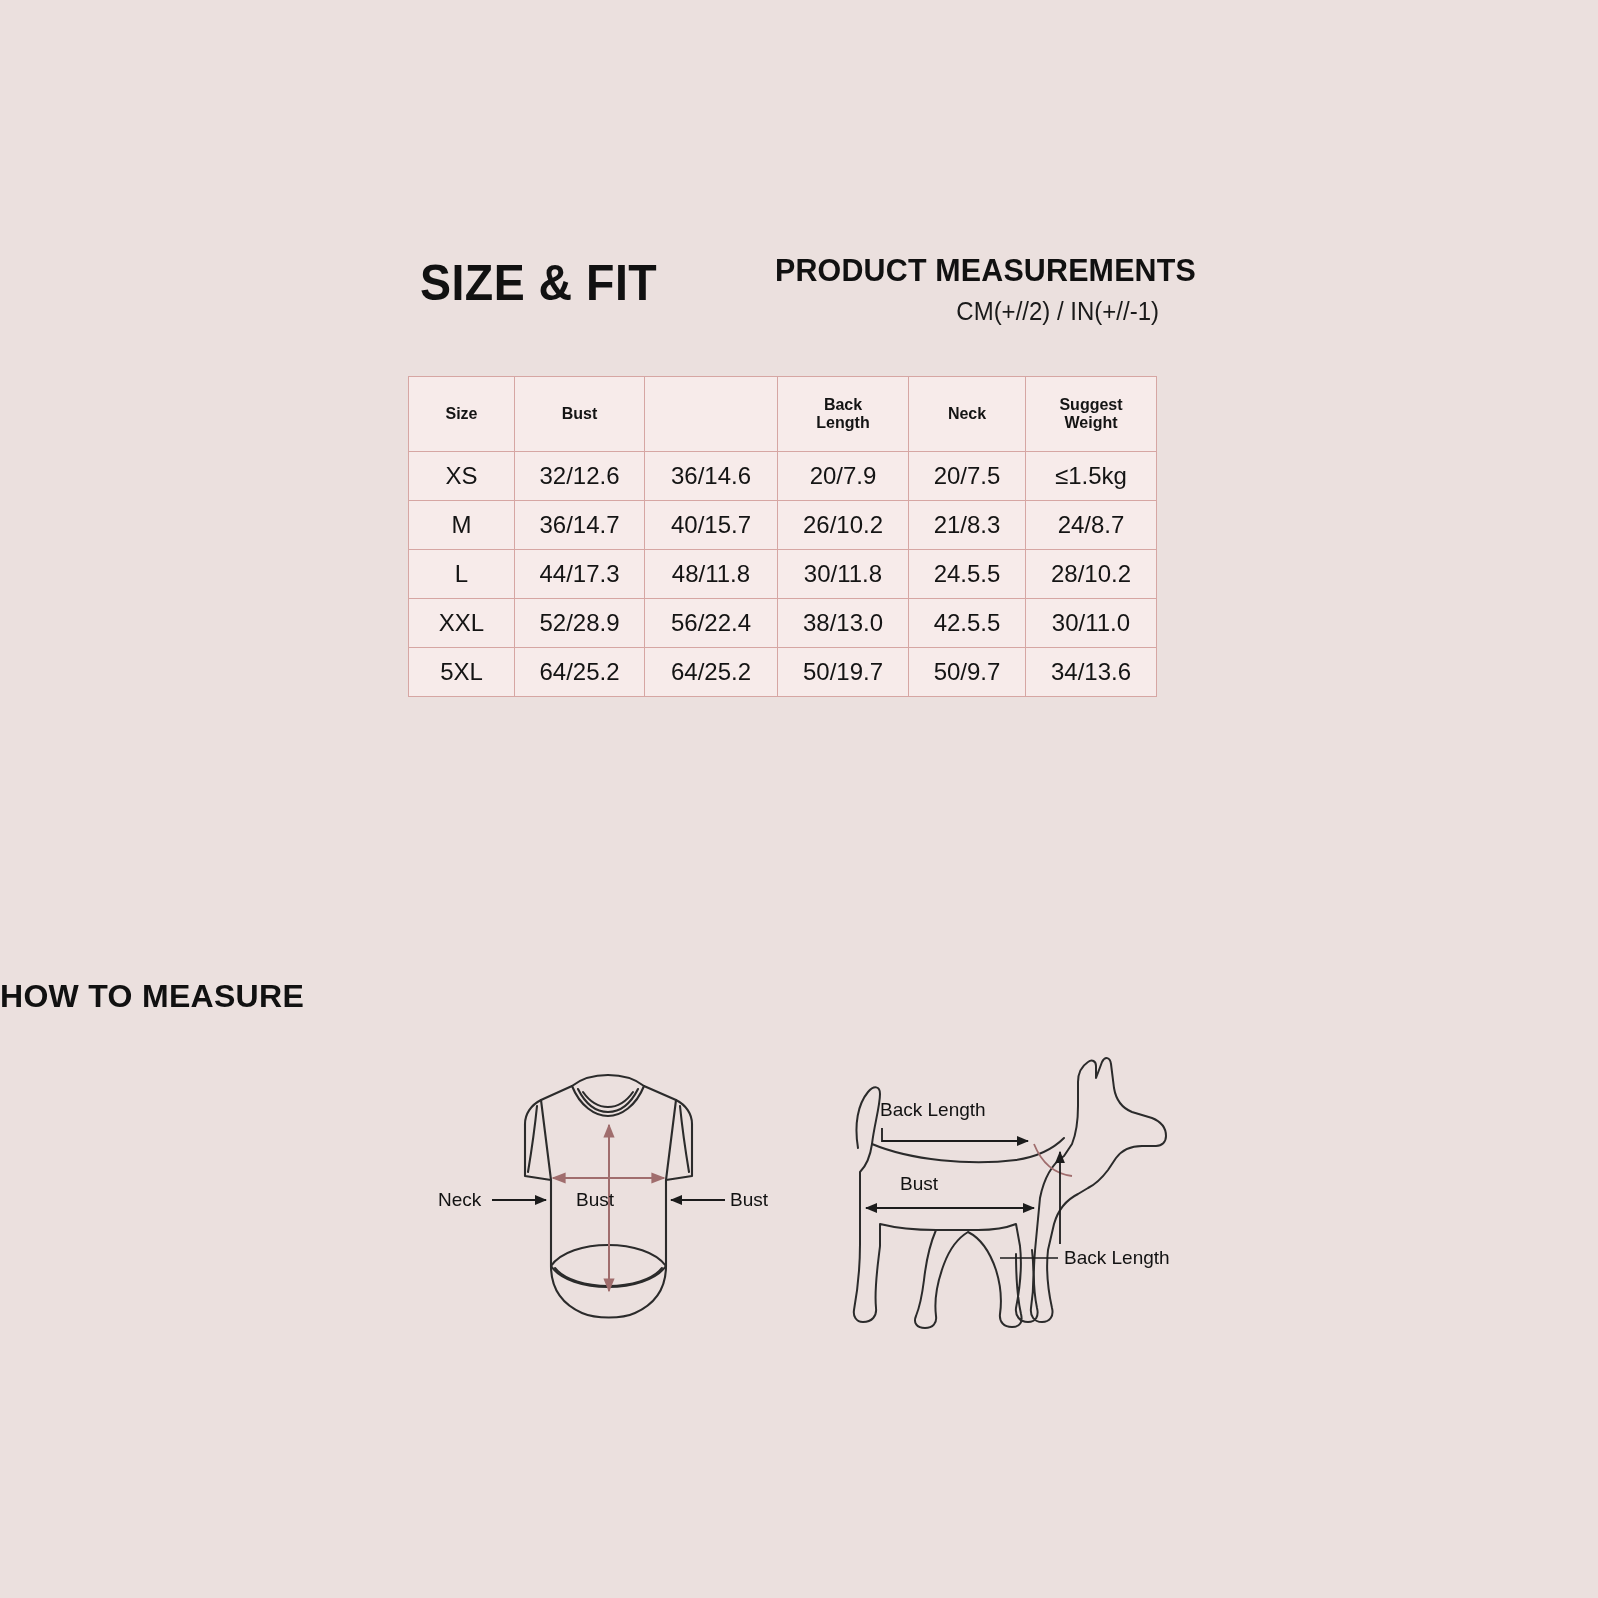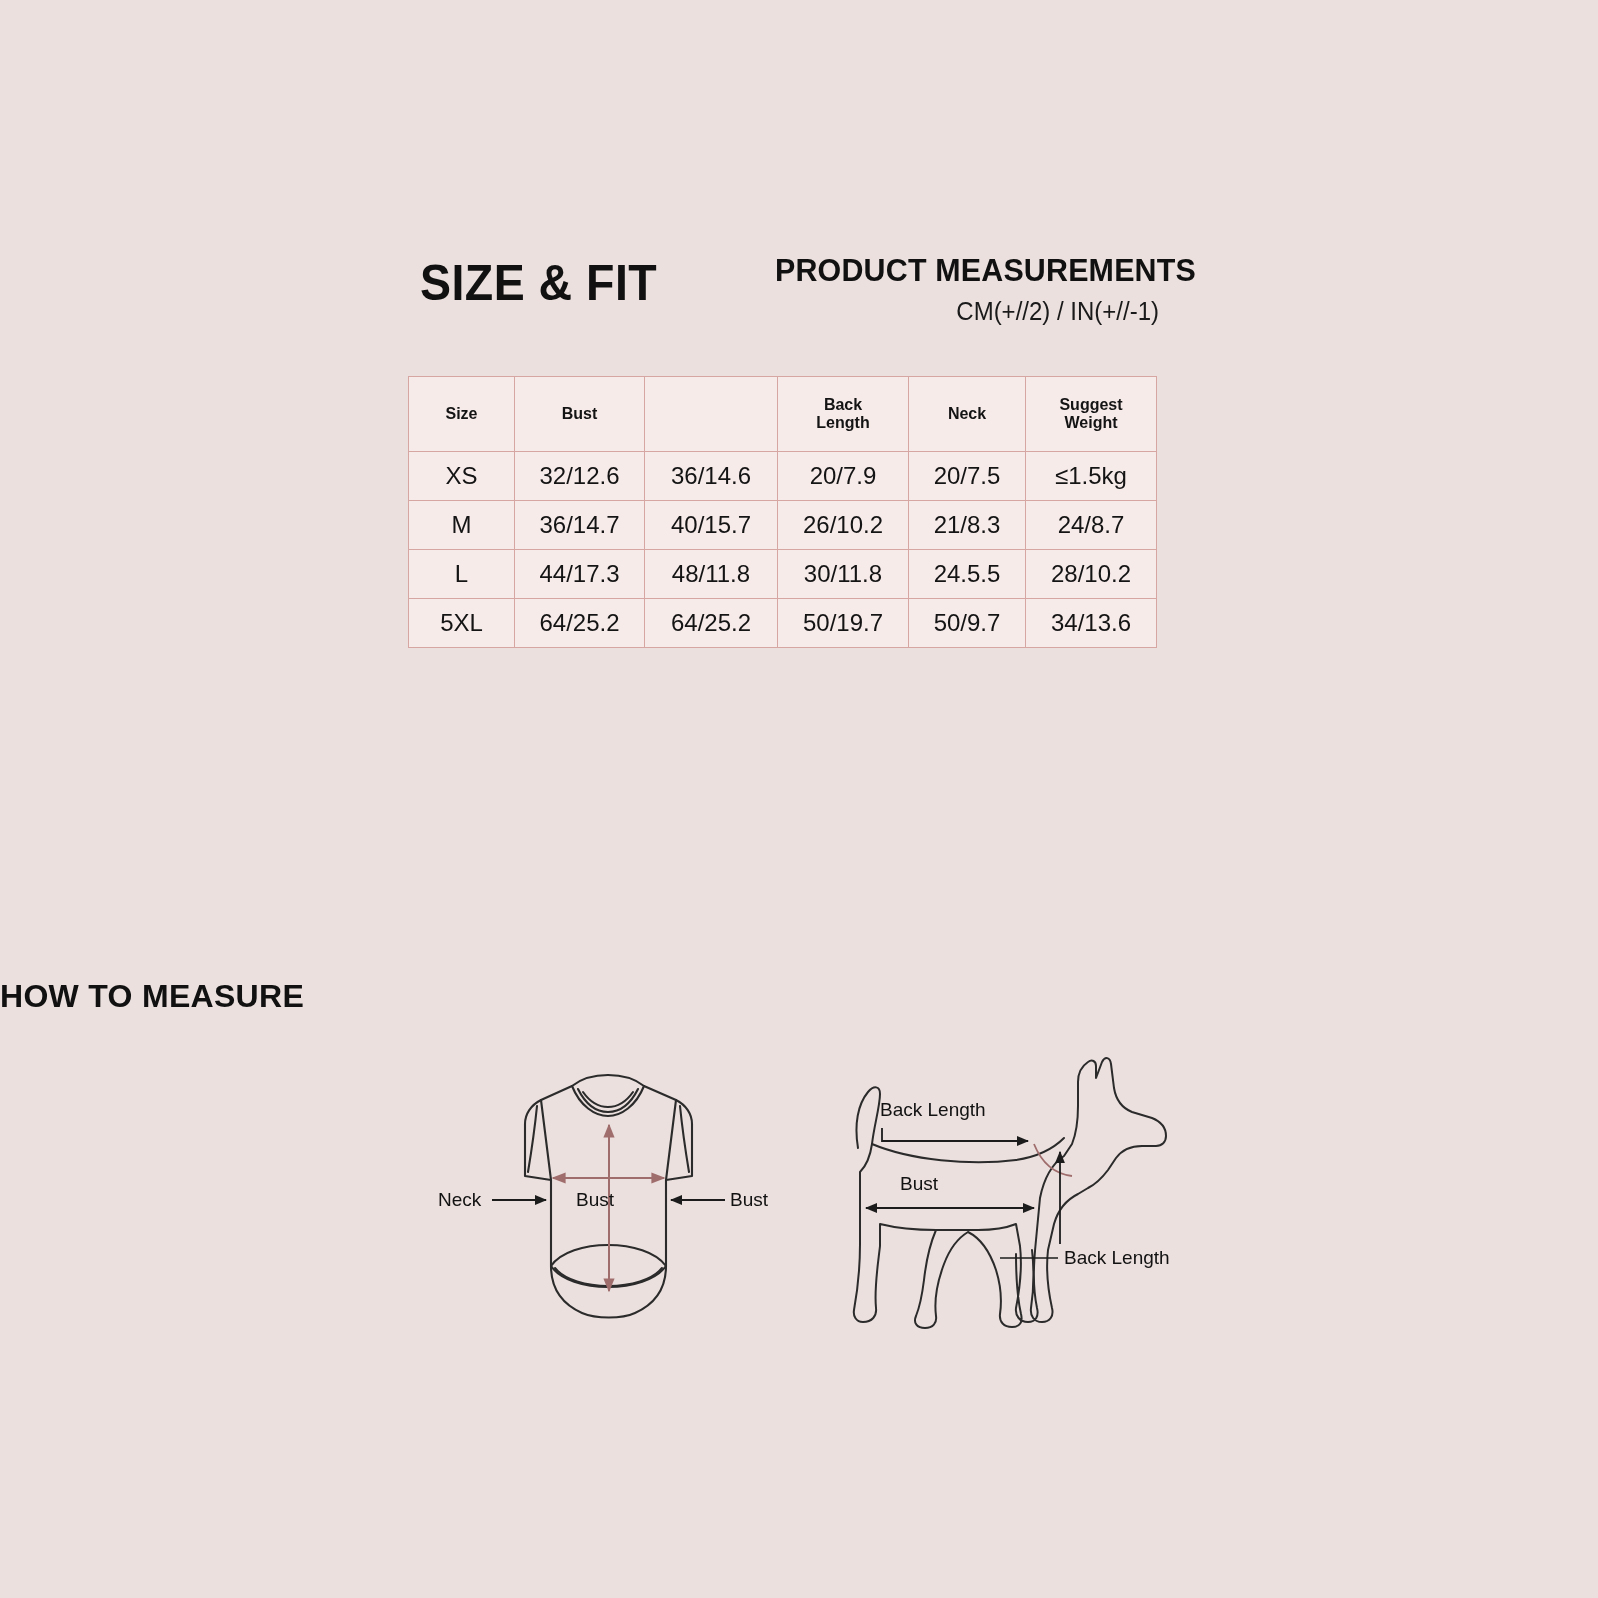--- a/index.html
+++ b/index.html
@@ -227,20 +227,28 @@
         <td>21/8.3</td>
         <td>24/8.7</td>
       </tr>
       <tr>
         <td>L</td>
         <td>44/17.3</td>
         <td>48/11.8</td>
         <td>30/11.8</td>
         <td>24.5.5</td>
         <td>28/10.2</td>
+      </tr>
+      <tr>
+        <td>XXL</td>
+        <td>52/28.9</td>
+        <td>56/22.4</td>
+        <td>38/13.0</td>
+        <td>42.5.5</td>
+        <td>30/11.0</td>
       </tr>
       <tr>
         <td>5XL</td>
         <td>64/25.2</td>
         <td>64/25.2</td>
         <td>50/19.7</td>
         <td>50/9.7</td>
         <td>34/13.6</td>
       </tr>
     </tbody>

